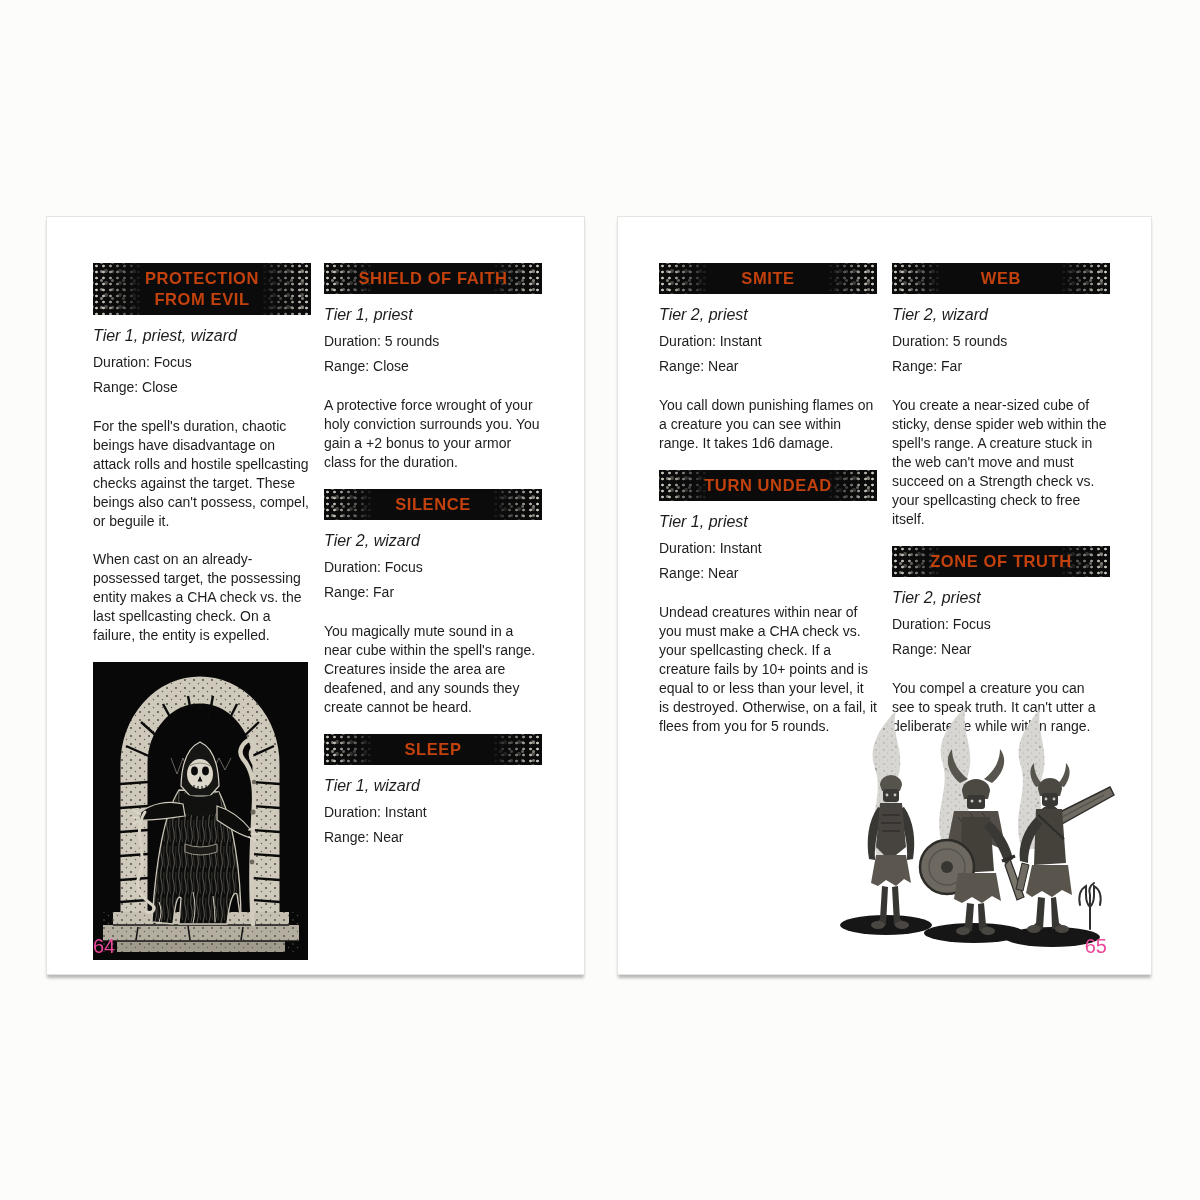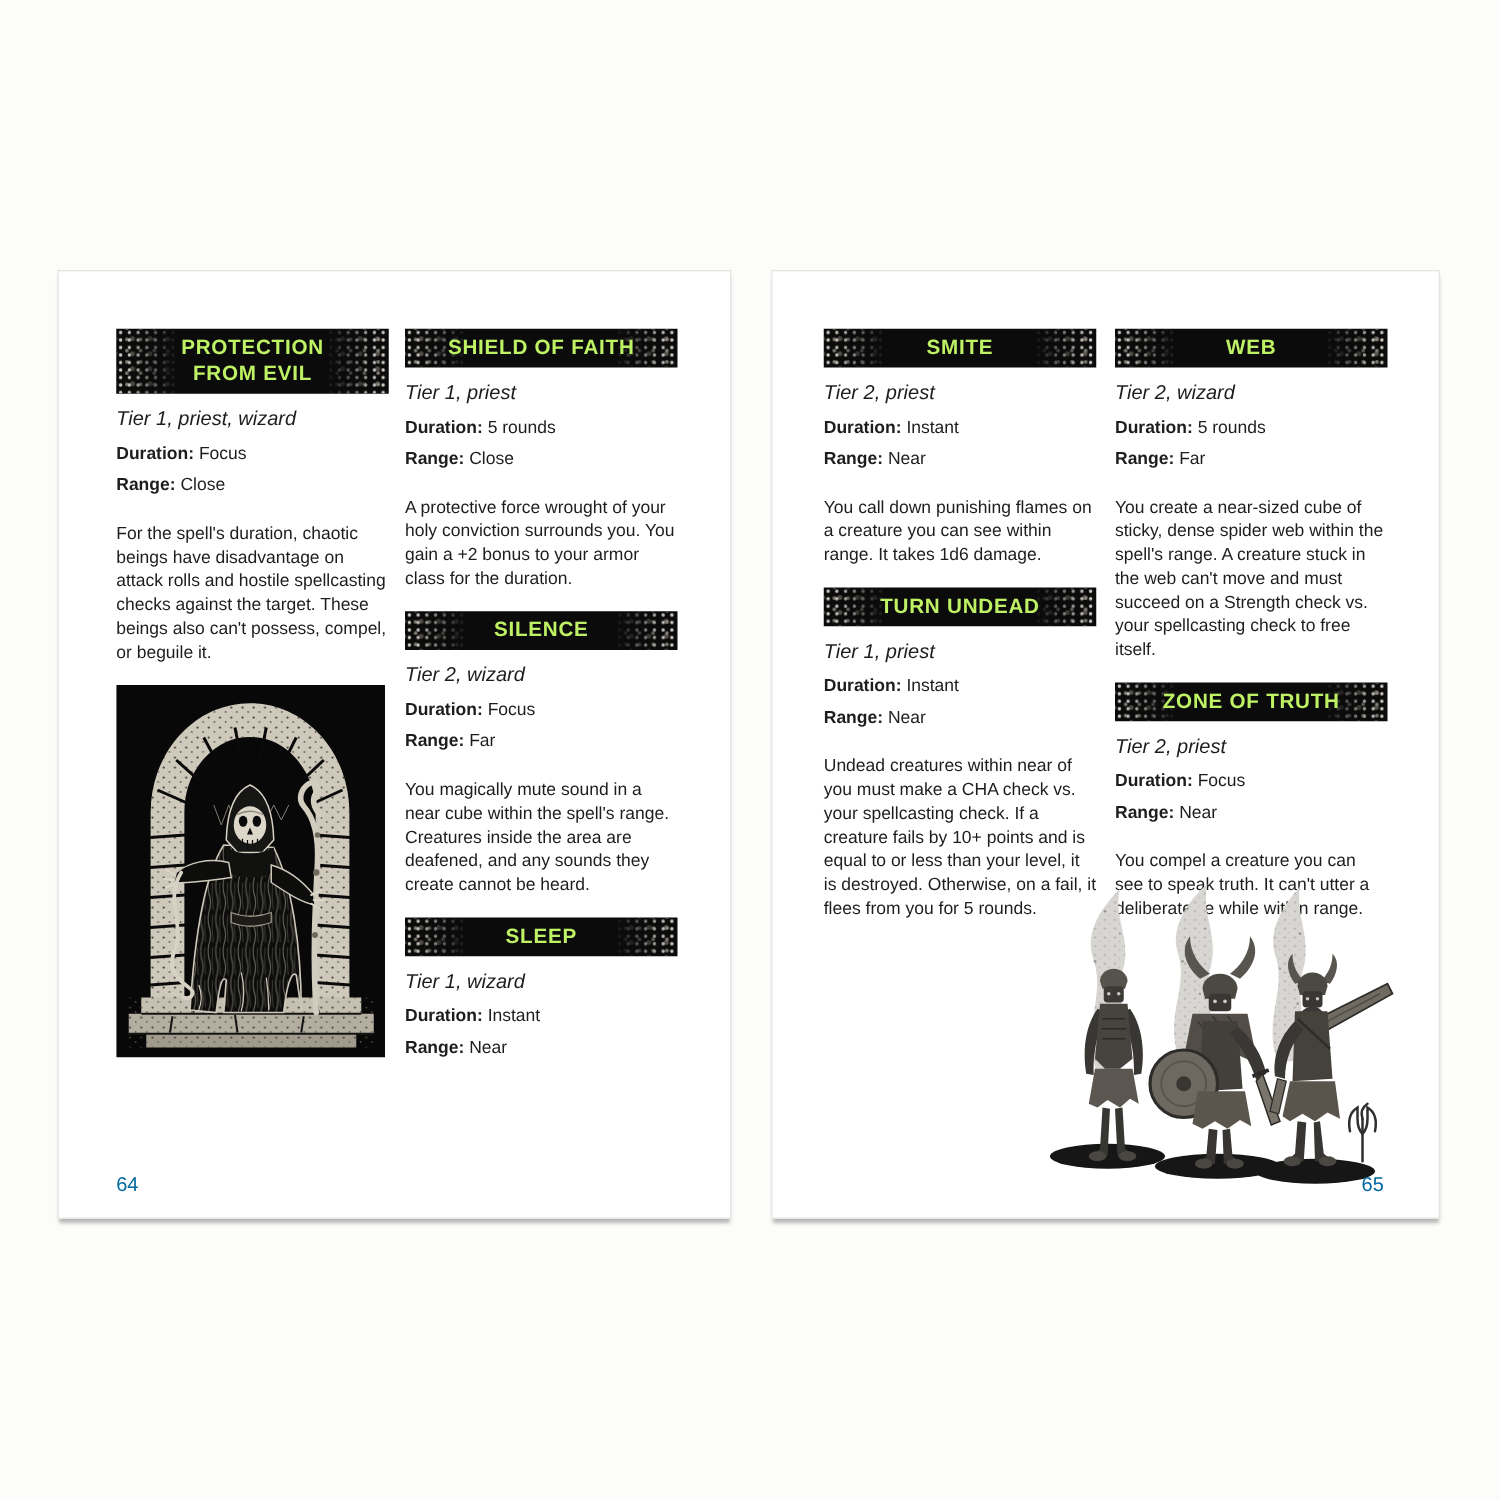--- a/index.html
+++ b/index.html
@@ -13,21 +13,21 @@
   }
   #page-left  { left:46px;  width:539px; }
   #page-right { left:617px; width:535px; }
 
   .cols { position:absolute; top:46px; display:flex; }
   #page-left  .cols { left:46px; gap:13px; }
   #page-right .cols { left:41px; gap:15px; }
   .col { width:218px; flex:none; }
 
   .banner {
-    position:relative; background:#0b0b0b; color:#bef264; text-align:center;
+    position:relative; background:#0b0b0b; color:#c2410c; text-align:center;
     font-weight:bold; font-size:16.5px; letter-spacing:.6px; line-height:1.28;
     padding:5px 6px; margin-bottom:12px; overflow:hidden;
   }
   .banner .t { display:inline-block; position:relative; z-index:2; }
   .banner .t.two-line { max-width:140px; }
   .banner::before, .banner::after {
     content:""; position:absolute; top:0; bottom:0; width:50px; z-index:1;
     background-image:
       radial-gradient(circle, rgba(214,210,201,.95) 1px, transparent 1.7px),
       radial-gradient(circle, rgba(150,146,138,.85) 1px, transparent 1.9px),
@@ -37,48 +37,49 @@
   }
   .banner::before { left:0;
     -webkit-mask-image:linear-gradient(90deg,rgba(0,0,0,1) 15%,rgba(0,0,0,0));
             mask-image:linear-gradient(90deg,rgba(0,0,0,1) 15%,rgba(0,0,0,0)); }
   .banner::after  { right:0;
     -webkit-mask-image:linear-gradient(270deg,rgba(0,0,0,1) 15%,rgba(0,0,0,0));
             mask-image:linear-gradient(270deg,rgba(0,0,0,1) 15%,rgba(0,0,0,0)); }
 
   .tier { font-style:italic; font-size:16px; margin:12px 0 9px; }
   .stat { font-size:14px; margin:9px 0; }
-  .stat b { font-weight:bold; }
+  .stat b { font-weight:normal; }
   .para { font-size:14px; line-height:19px; margin:22px 0 17px; }
   .para + .para { margin-top:19px; }
 
   .illus { display:block; margin-top:13px; line-height:0; }
   .illus-undead { position:absolute; left:208px; top:482px; line-height:0; }
 
-  .pagenum { position:absolute; bottom:16px; font-size:16px; color:#0369a1;margin-top:40px; }
+  .pagenum { position:absolute; bottom:16px; font-size:20px; color:#ec4899;margin-top:40px; }
   #page-left  .pagenum { left:46px; }
   #page-right .pagenum { right:44px; }
 </style>
 </head>
 <body>
 
 <div class="canvas">
 
   <div class="page" id="page-left">
     <div class="cols">
 
       <div class="col">
         <section>
           <div class="banner">
             <span class="t two-line">PROTECTION FROM EVIL</span>
           </div>
           <p class="tier">Tier 1, priest, wizard</p>
           <p class="stat"><b>Duration:</b> <span>Focus</span></p>
           <p class="stat"><b>Range:</b> <span>Close</span></p>
           <p class="para">For the spell's duration, chaotic beings have disadvantage on attack rolls and hostile spellcasting checks against the target. These beings also can't possess, compel, or beguile it.</p>
+          <p class="para">When cast on an already-possessed target, the possessing entity makes a CHA check vs. the last spellcasting check. On a failure, the entity is expelled.</p>
         </section>
 
         <figure class="illus">
           <svg viewBox="0 0 215 298" width="215" height="298">
             <defs>
               <pattern id="hatch" width="6" height="26" patternUnits="userSpaceOnUse">
                 <path d="M2,0 Q0.8,8 3,14 Q4.2,20 2,26" stroke="#b6b1a4" stroke-width="0.9" fill="none"></path>
                 <path d="M5,2 Q4,12 5.5,24" stroke="#8b8779" stroke-width="0.6" fill="none"></path>
               </pattern>
               <pattern id="speck" width="9" height="8" patternUnits="userSpaceOnUse">

